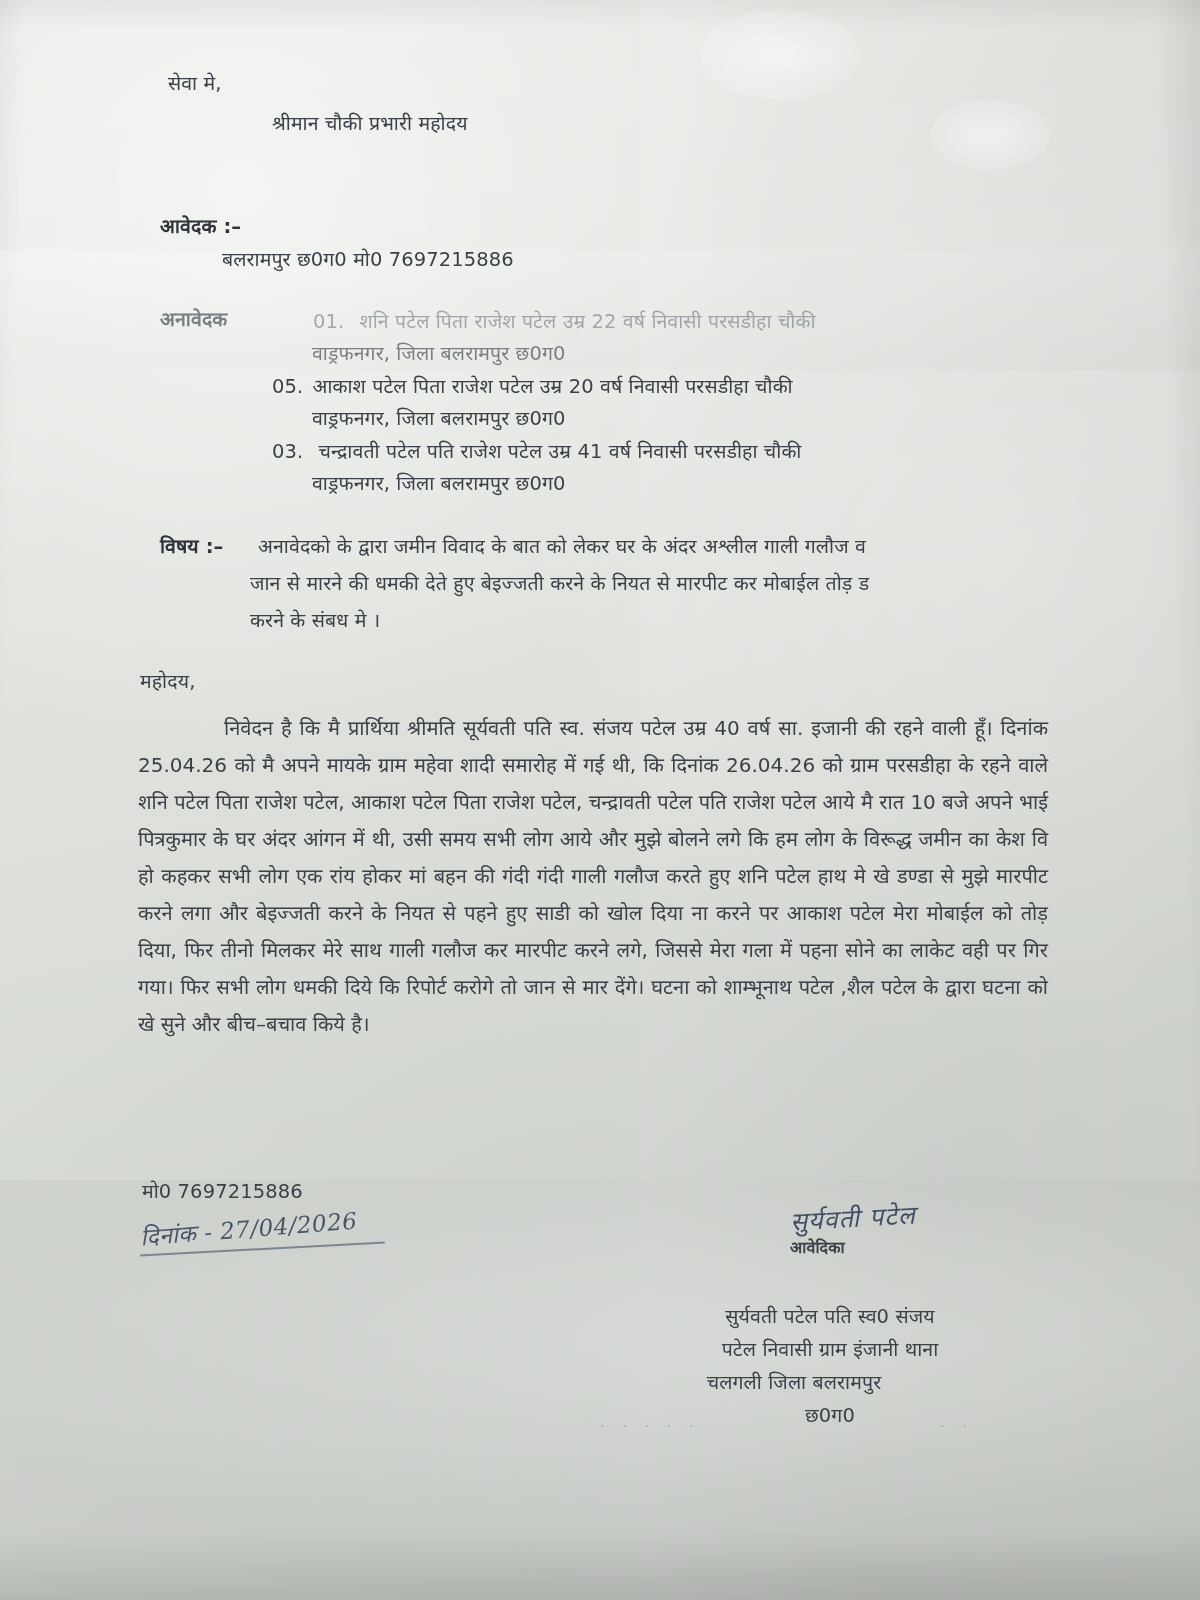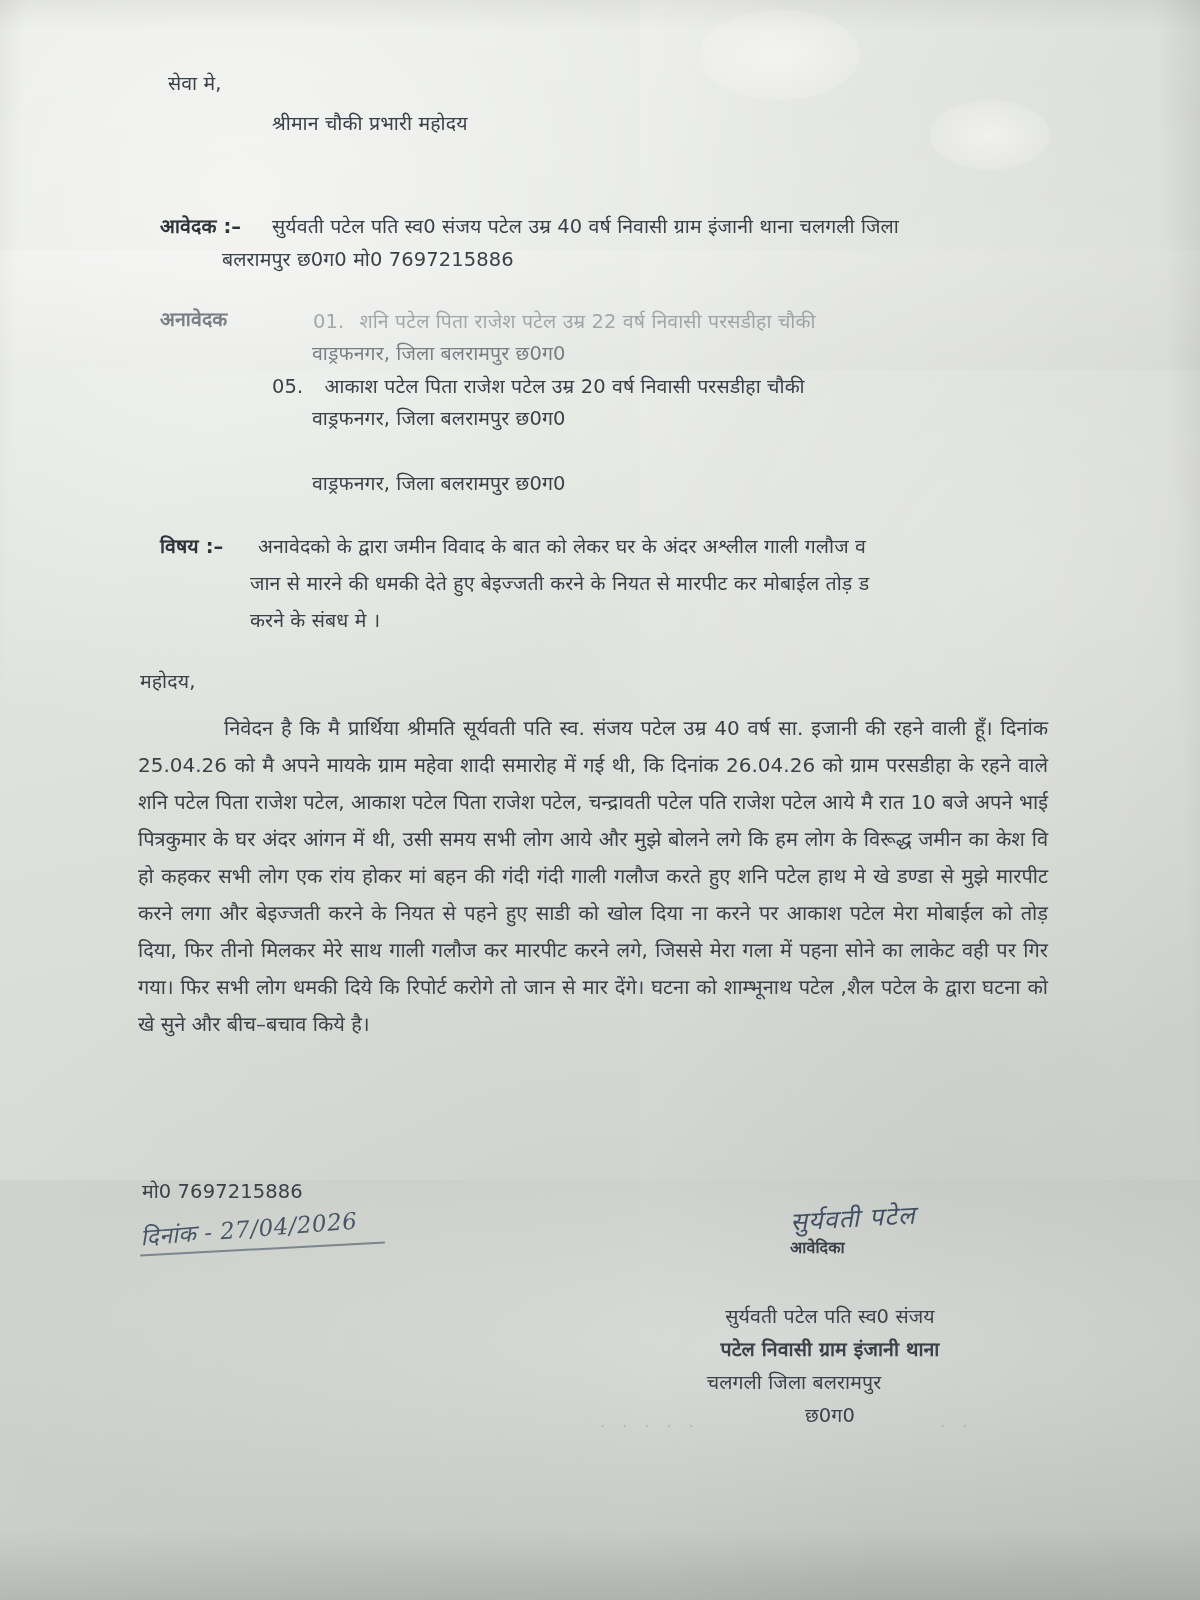--- a/index.html
+++ b/index.html
@@ -133,47 +133,48 @@
     <div class="t">सेवा मे,</div>
   </div>
 
   <div class="blk" style="left:272px; top:112px;">
     <div class="t">श्रीमान चौकी प्रभारी महोदय</div>
   </div>
 
   <div class="blk" style="left:160px; top:215px;">
     <span class="t lbl">आवेदक :–</span>
   </div>
-  <div class="blk" style="left:272px; top:215px; width:800px;">
-    <div class="t">सुर्यवती पटेल पति स्व0 संजय पटेल उम्र 40 वर्ष निवासी ग्राम इंजानी थाना  चलगली जिला</div>
-  </div>
   <div class="blk" style="left:222px; top:248px;">
     <div class="t">बलरामपुर छ0ग0 मो0 7697215886</div>
   </div>
 
   <div class="blk" style="left:160px; top:308px;">
     <span class="t lbl faded">अनावेदक</span>
   </div>
 
   <div class="blk" style="left:272px; top:310px;">
     <span class="t vfaded">01.</span>
     <span class="t vfaded" style="margin-left:10px;">शनि पटेल पिता राजेश पटेल उम्र 22 वर्ष निवासी परसडीहा चौकी</span>
   </div>
   <div class="blk" style="left:312px; top:342px;">
     <span class="t faded">वाड्रफनगर, जिला बलरामपुर छ0ग0</span>
   </div>
 
   <div class="blk" style="left:272px; top:375px;">
     <span class="t">05.</span>
-    <span class="t" style="margin-left:16px;">आकाश पटेल पिता राजेश पटेल उम्र 20 वर्ष निवासी परसडीहा चौकी</span>
+    <span class="t" style="margin-left:4px;">आकाश पटेल पिता राजेश पटेल उम्र 20 वर्ष निवासी परसडीहा चौकी</span>
   </div>
   <div class="blk" style="left:312px; top:407px;">
     <span class="t">वाड्रफनगर, जिला बलरामपुर छ0ग0</span>
   </div>
 
+  <div class="blk" style="left:272px; top:440px;">
+    <span class="t">03.</span>
+    <span class="t" style="margin-left:10px;">चन्द्रावती पटेल पति राजेश पटेल उम्र 41 वर्ष निवासी परसडीहा चौकी</span>
+  </div>
   <div class="blk" style="left:312px; top:472px;">
     <span class="t">वाड्रफनगर, जिला बलरामपुर छ0ग0</span>
   </div>
 
   <div class="blk" style="left:160px; top:535px;">
     <span class="t lbl">विषय :–</span>
   </div>
   <div class="blk" style="left:250px; top:572px;">
     <div class="t">जान से मारने की धमकी देते हुए बेइज्जती करने के नियत से मारपीट कर मोबाईल तोड़  ड</div>
   </div>
@@ -201,21 +202,21 @@
 
   <div class="sign" style="left:790px; top:1200px;">सुर्यवती पटेल</div>
   <div class="blk" style="left:790px; top:1238px;">
     <div class="t bold-hand">आवेदिका</div>
   </div>
 
   <div class="blk center" style="left:640px; top:1305px; width:380px;">
     <div class="t" style="white-space:normal;">सुर्यवती पटेल पति स्व0 संजय</div>
   </div>
   <div class="blk center" style="left:640px; top:1338px; width:380px;">
-    <div class="t" style="white-space:normal;font-weight:bold;">पटेल निवासी ग्राम इंजानी थाना</div>
+    <div class="t" style="white-space:normal;">पटेल निवासी ग्राम इंजानी थाना</div>
   </div>
   <div class="blk center" style="left:604px; top:1371px; width:380px;">
     <div class="t" style="white-space:normal;">चलगली जिला बलरामपुर</div>
   </div>
   <div class="blk center" style="left:640px; top:1404px; width:380px;">
     <div class="t" style="white-space:normal;">छ0ग0</div>
   </div>
 
   <div class="smudge" style="left:600px; top:1412px;">. . . . .</div>
   <div class="smudge" style="left:940px; top:1412px;">. .</div>

